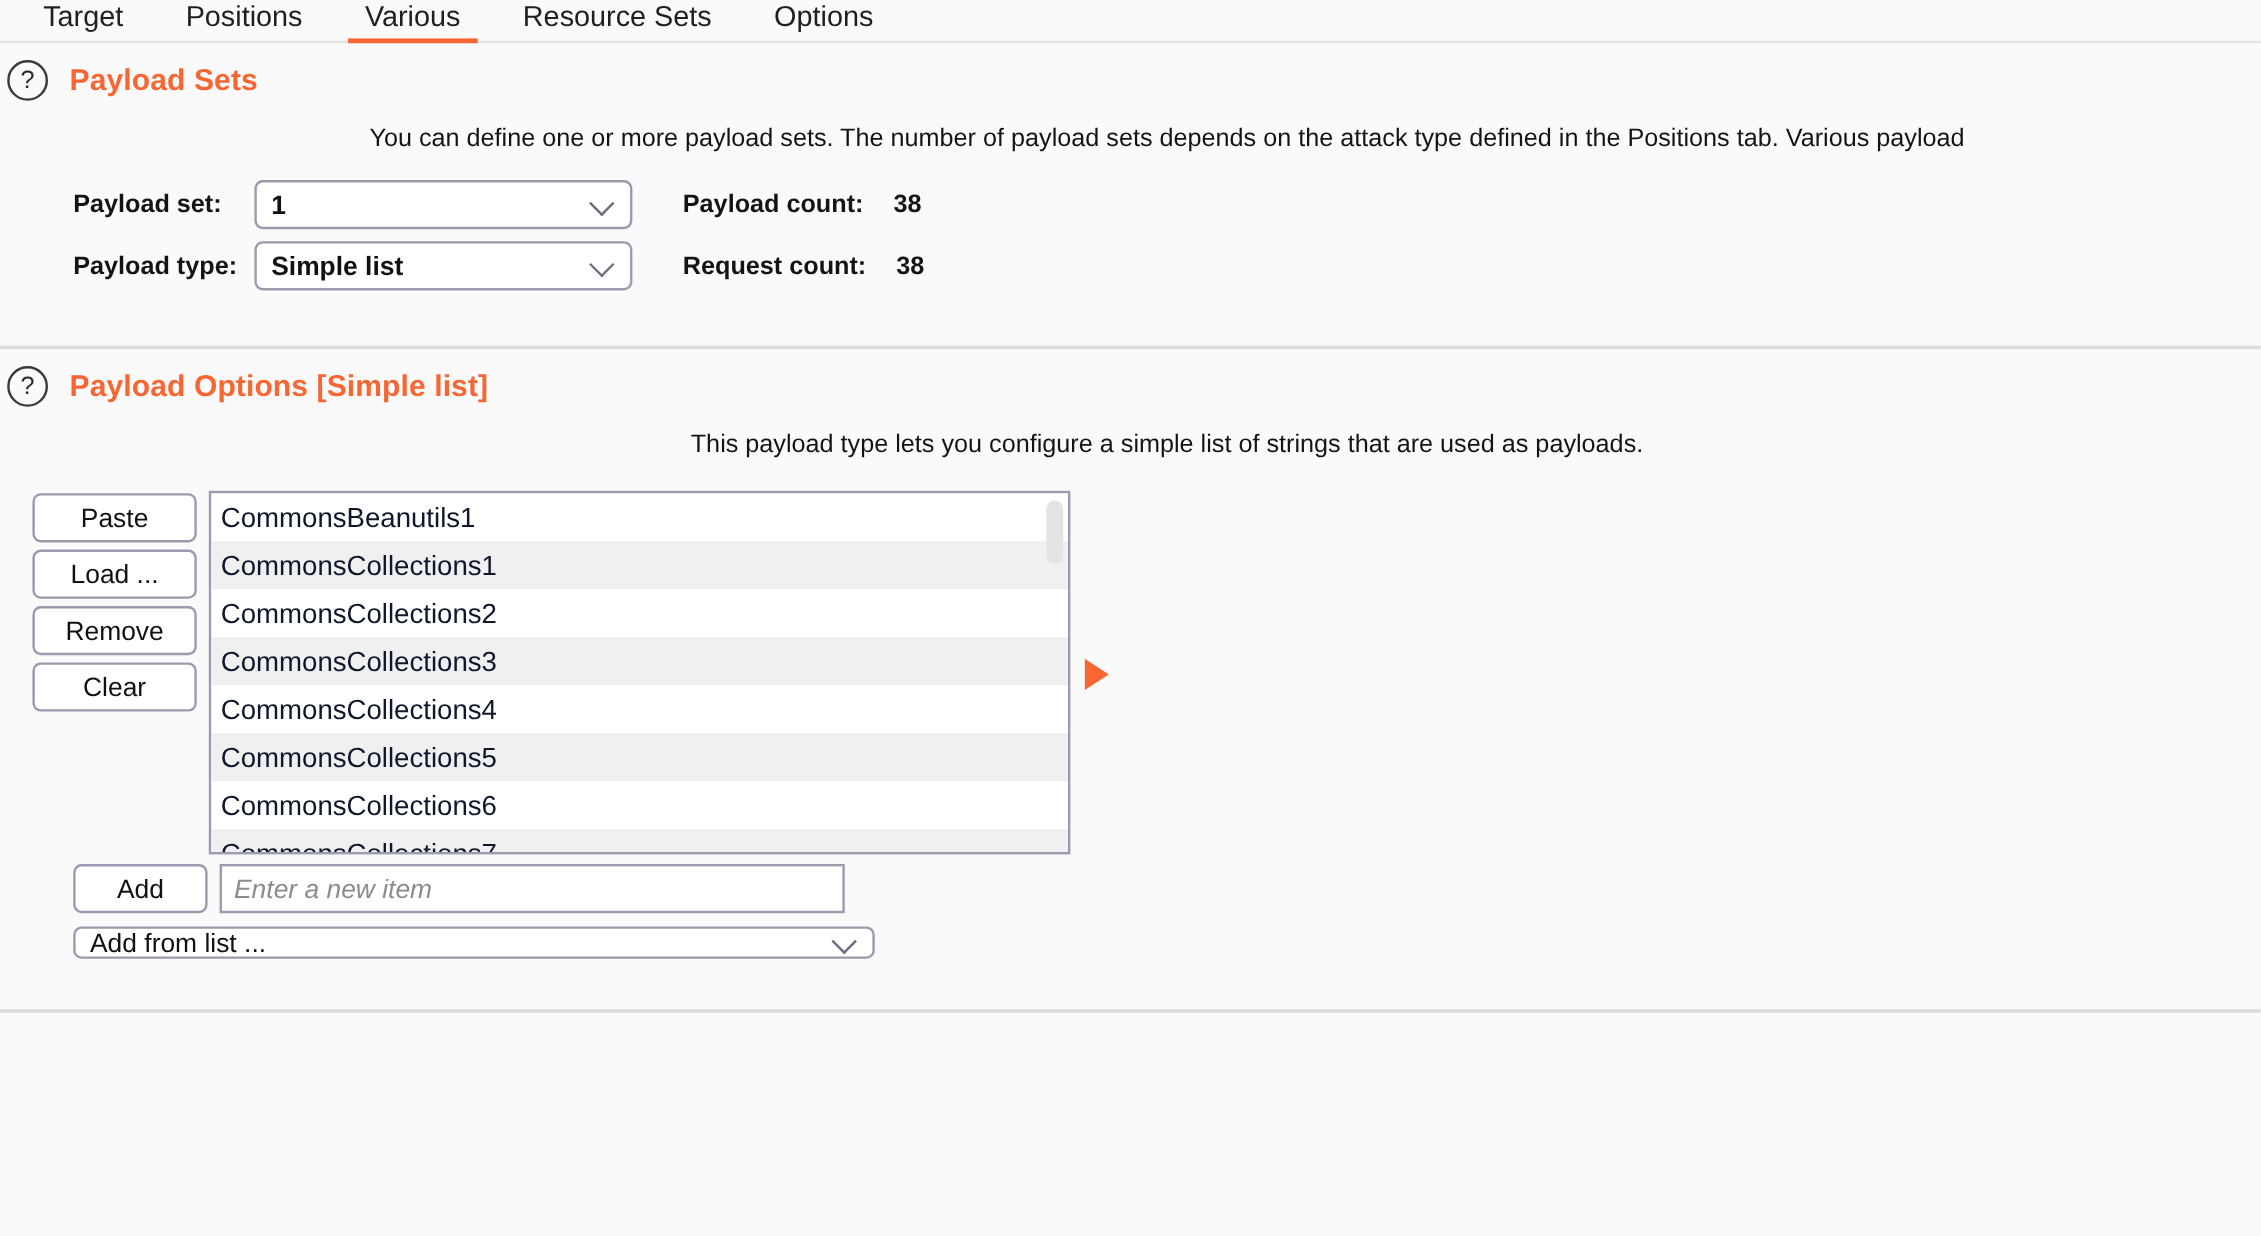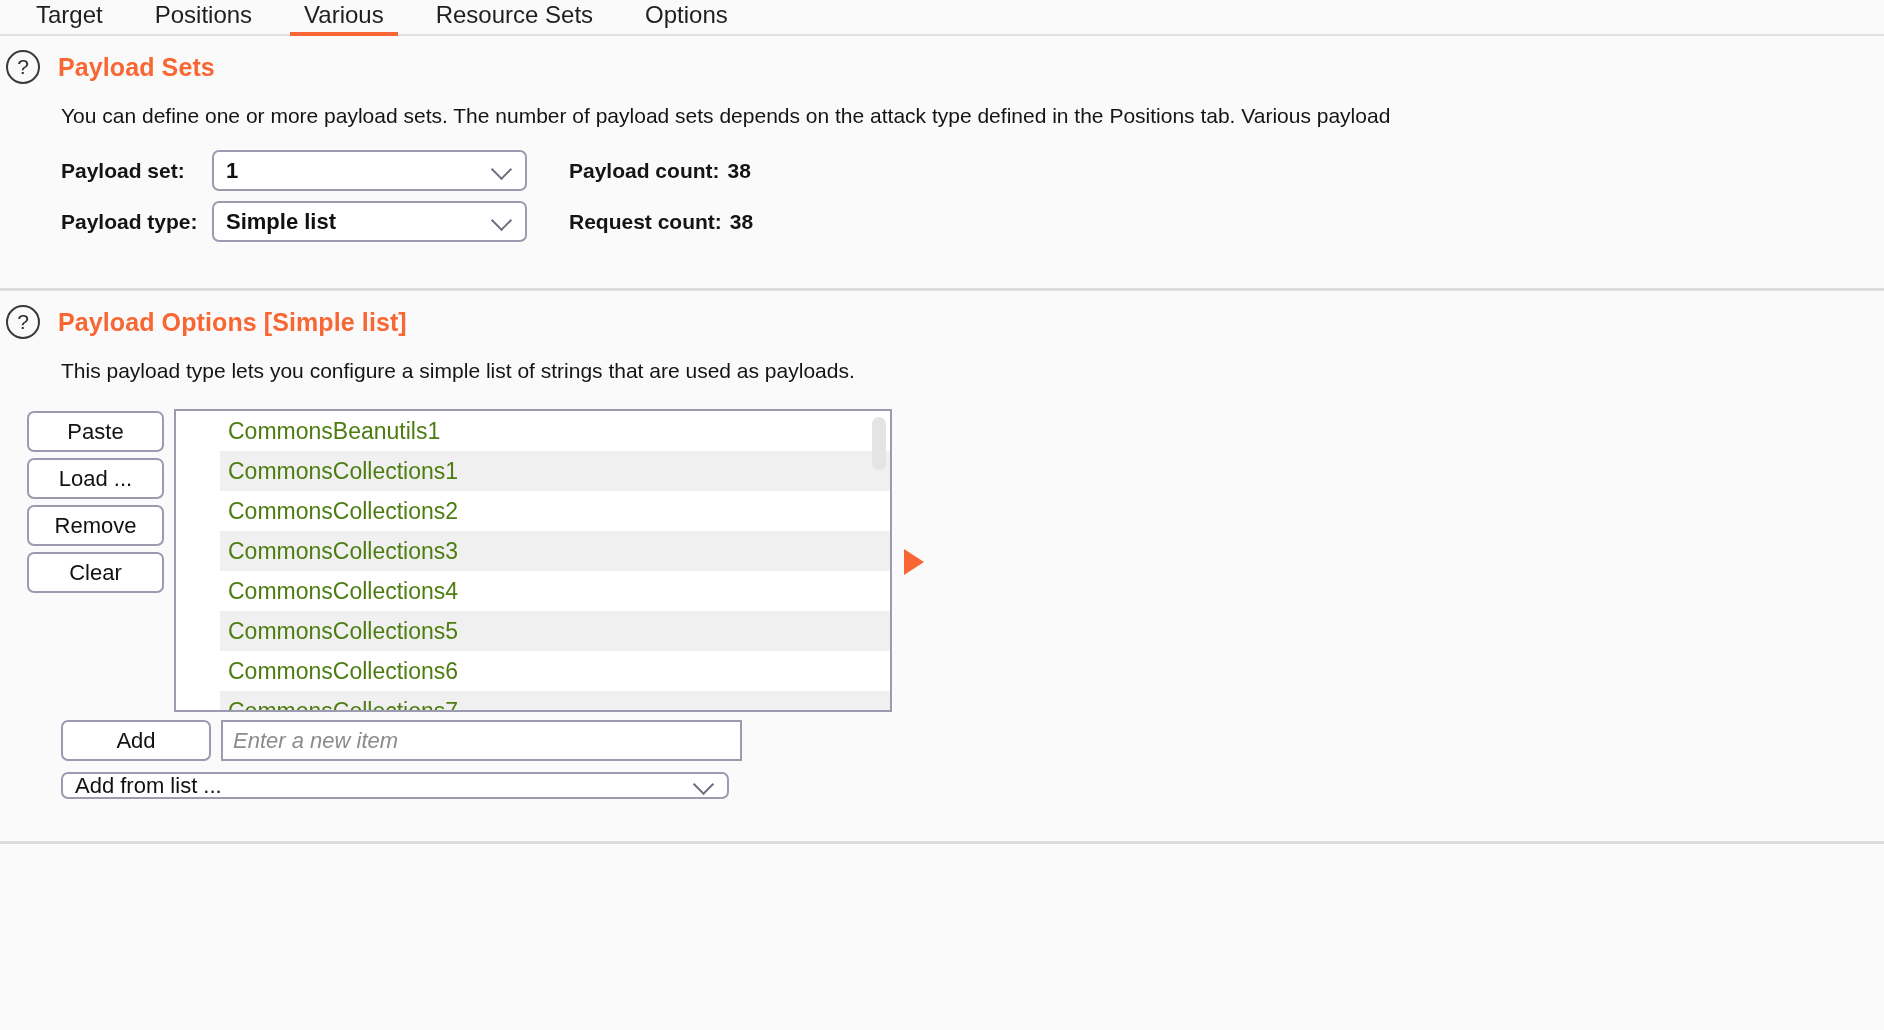--- a/index.html
+++ b/index.html
@@ -89,20 +89,21 @@
     font-weight: bold;
     letter-spacing: 0.1px;
   }
   .sec-desc {
     font-size: 21px;
     color: #141414;
     padding-left: 61px;
     margin-top: 14px;
     white-space: nowrap;
     overflow: hidden;
+    text-align: center;
   }
 
   
   .formgrid {
     padding-left: 61px;
     margin-top: 22px;
   }
   .frow {
     display: flex;
     align-items: center;
@@ -139,21 +140,21 @@
     border-right: 2px solid #6d6d80;
     border-bottom: 2px solid #6d6d80;
     transform: rotate(45deg);
   }
   .count {
     font-size: 21px;
     margin-left: 42px;
     color: #141414;
     white-space: nowrap;
   }
-  .count .val { margin-left: 8px; }
+  .count .val { margin-left: 25px; }
 
   
   .opt-body {
     padding-left: 27px;
     margin-top: 26px;
     display: flex;
     align-items: flex-start;
   }
   .btncol {
     display: flex;
@@ -187,24 +188,23 @@
   }
   .list {
     position: absolute;
     top: 0; left: 0; right: 0;
   }
   .litem {
     height: 40px;
     line-height: 40px;
     font-size: 23px;
     padding-left: 8px;
-    color: #4d7c0f;
+    color: #0f172a;
     white-space: nowrap;
     cursor: pointer;
-    margin-left: 44px;
   }
   .litem.alt { background: #f0f0f0; }
 
   .scrollbar {
     position: absolute;
     top: 0;
     right: 1px;
     width: 20px;
     bottom: 0;
     background: transparent;
@@ -229,21 +229,21 @@
     margin-top: 140px;
     cursor: pointer;
   }
 
   .addrow {
     padding-left: 61px;
     margin-top: 8px;
     display: flex;
     align-items: center;
   }
-  .addrow .btn { width: 150px; }
+  .addrow .btn { width: 112px; }
   .textinput {
     margin-left: 10px;
     width: 521px;
     height: 41px;
     border: 2px solid #9b9bb0;
     background: #ffffff;
     box-sizing: border-box;
     font-family: "Liberation Sans", sans-serif;
     font-size: 22px;
     padding-left: 10px;

